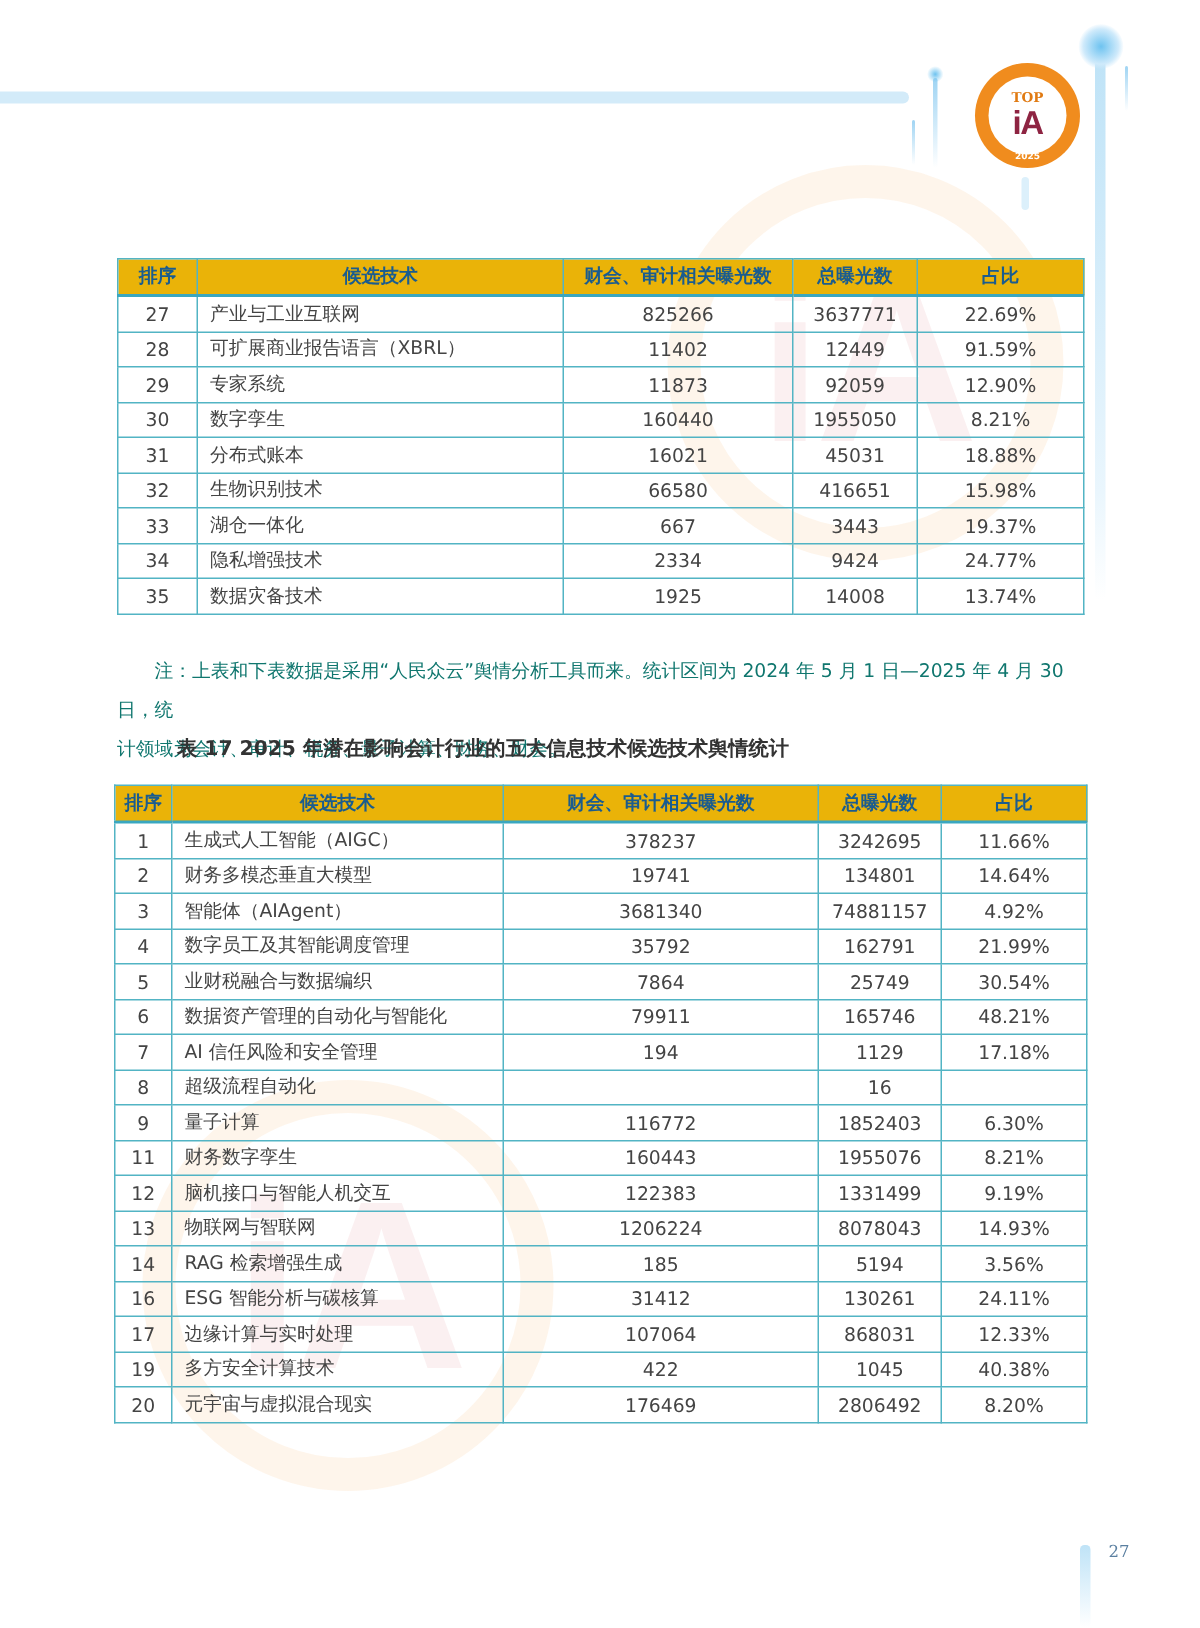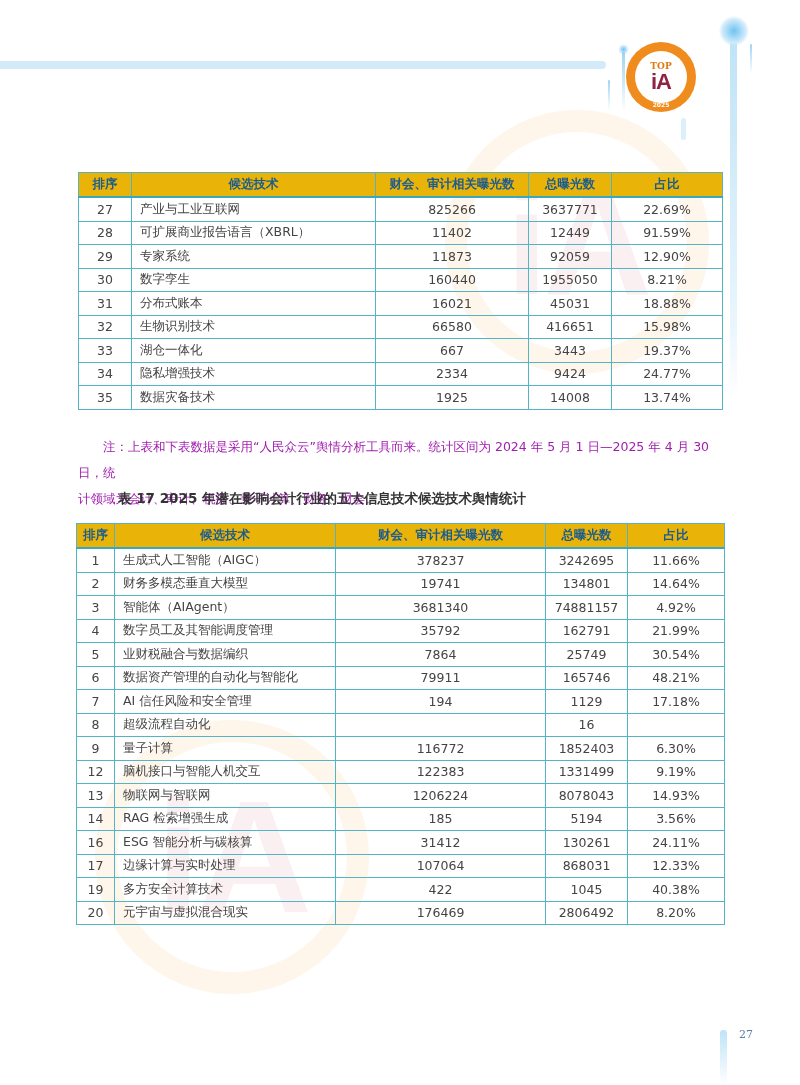--- a/index.html
+++ b/index.html
@@ -10,21 +10,21 @@
     color: #3a3a3a;
   }
   .deco-bar {
     position: absolute; left: 0; top: 61px; width: 606px; height: 8px;
     background: #d3ebf9; border-radius: 0 4px 4px 0;
   }
   .deco-line { position: absolute; border-radius: 3px; }
   .deco-dot { position: absolute; border-radius: 50%; }
 
   .badge {
-    position: absolute; left: 626px; top: 42px; width: 70px; height: 70px;
+    position: absolute; left: 650px; top: 42px; width: 70px; height: 70px;
     border-radius: 50%; background: #f08c1e;
     display: flex; align-items: center; justify-content: center;
   }
   .badge-inner {
     width: 52px; height: 52px; border-radius: 50%; background: #fff;
     display: flex; flex-direction: column; align-items: center; justify-content: center;
   }
   .badge-top { font-family: "DejaVu Serif", serif; font-size: 9px; color: #e07a12; line-height: 10px; font-weight: bold; }
   .badge-ia { font-family: "Liberation Sans", sans-serif; font-size: 22px; font-weight: bold; color: #8e2442; line-height: 22px; letter-spacing: -1px; }
   .badge-year { position: absolute; bottom: 4px; width: 100%; text-align: center; font-size: 6px; color: #fff; font-weight: bold; }
@@ -44,21 +44,21 @@
     font-size: 12.5px; background: transparent;
   }
   th, td { border: 1px solid #52b4c4; padding: 0; height: 22.5px; text-align: center; color: #444; white-space: nowrap; }
   th { background: #eab308; color: #1a5c8f; font-weight: bold; font-size: 12.5px; height: 23px; border-bottom: 2px solid #3aa7c0; }
   td.name { text-align: left; padding-left: 8px; }
   #t1 { left: 78px; top: 172px; width: 644px; }
   #t2 { left: 76px; top: 523px; width: 648px; }
 
   .note {
     position: absolute; left: 78px; top: 434px; width: 644px;
-    font-size: 12.5px; line-height: 26px; color: #a21caf;
+    font-size: 12.5px; line-height: 26px; color: #0f766e;
   }
   .note p { margin: 0; text-indent: 2em; }
   .note .cont { text-indent: 0; }
   .caption {
     position: absolute; left: 0; width: 644px; top: 490px; text-align: center;
     font-size: 13.5px; font-weight: bold; color: #333;
   }
   .page-num {
     position: absolute; left: 739px; top: 1028px; font-family: "DejaVu Serif", serif;
     font-size: 11px; color: #5a7fa0;
@@ -258,20 +258,27 @@
         <td></td>
       </tr>
       <tr>
         <td>9</td>
         <td class="name">量子计算</td>
         <td>116772</td>
         <td>1852403</td>
         <td>6.30%</td>
       </tr>
       <tr>
+        <td>11</td>
+        <td class="name">财务数字孪生</td>
+        <td>160443</td>
+        <td>1955076</td>
+        <td>8.21%</td>
+      </tr>
+      <tr>
         <td>12</td>
         <td class="name">脑机接口与智能人机交互</td>
         <td>122383</td>
         <td>1331499</td>
         <td>9.19%</td>
       </tr>
       <tr>
         <td>13</td>
         <td class="name">物联网与智联网</td>
         <td>1206224</td>

